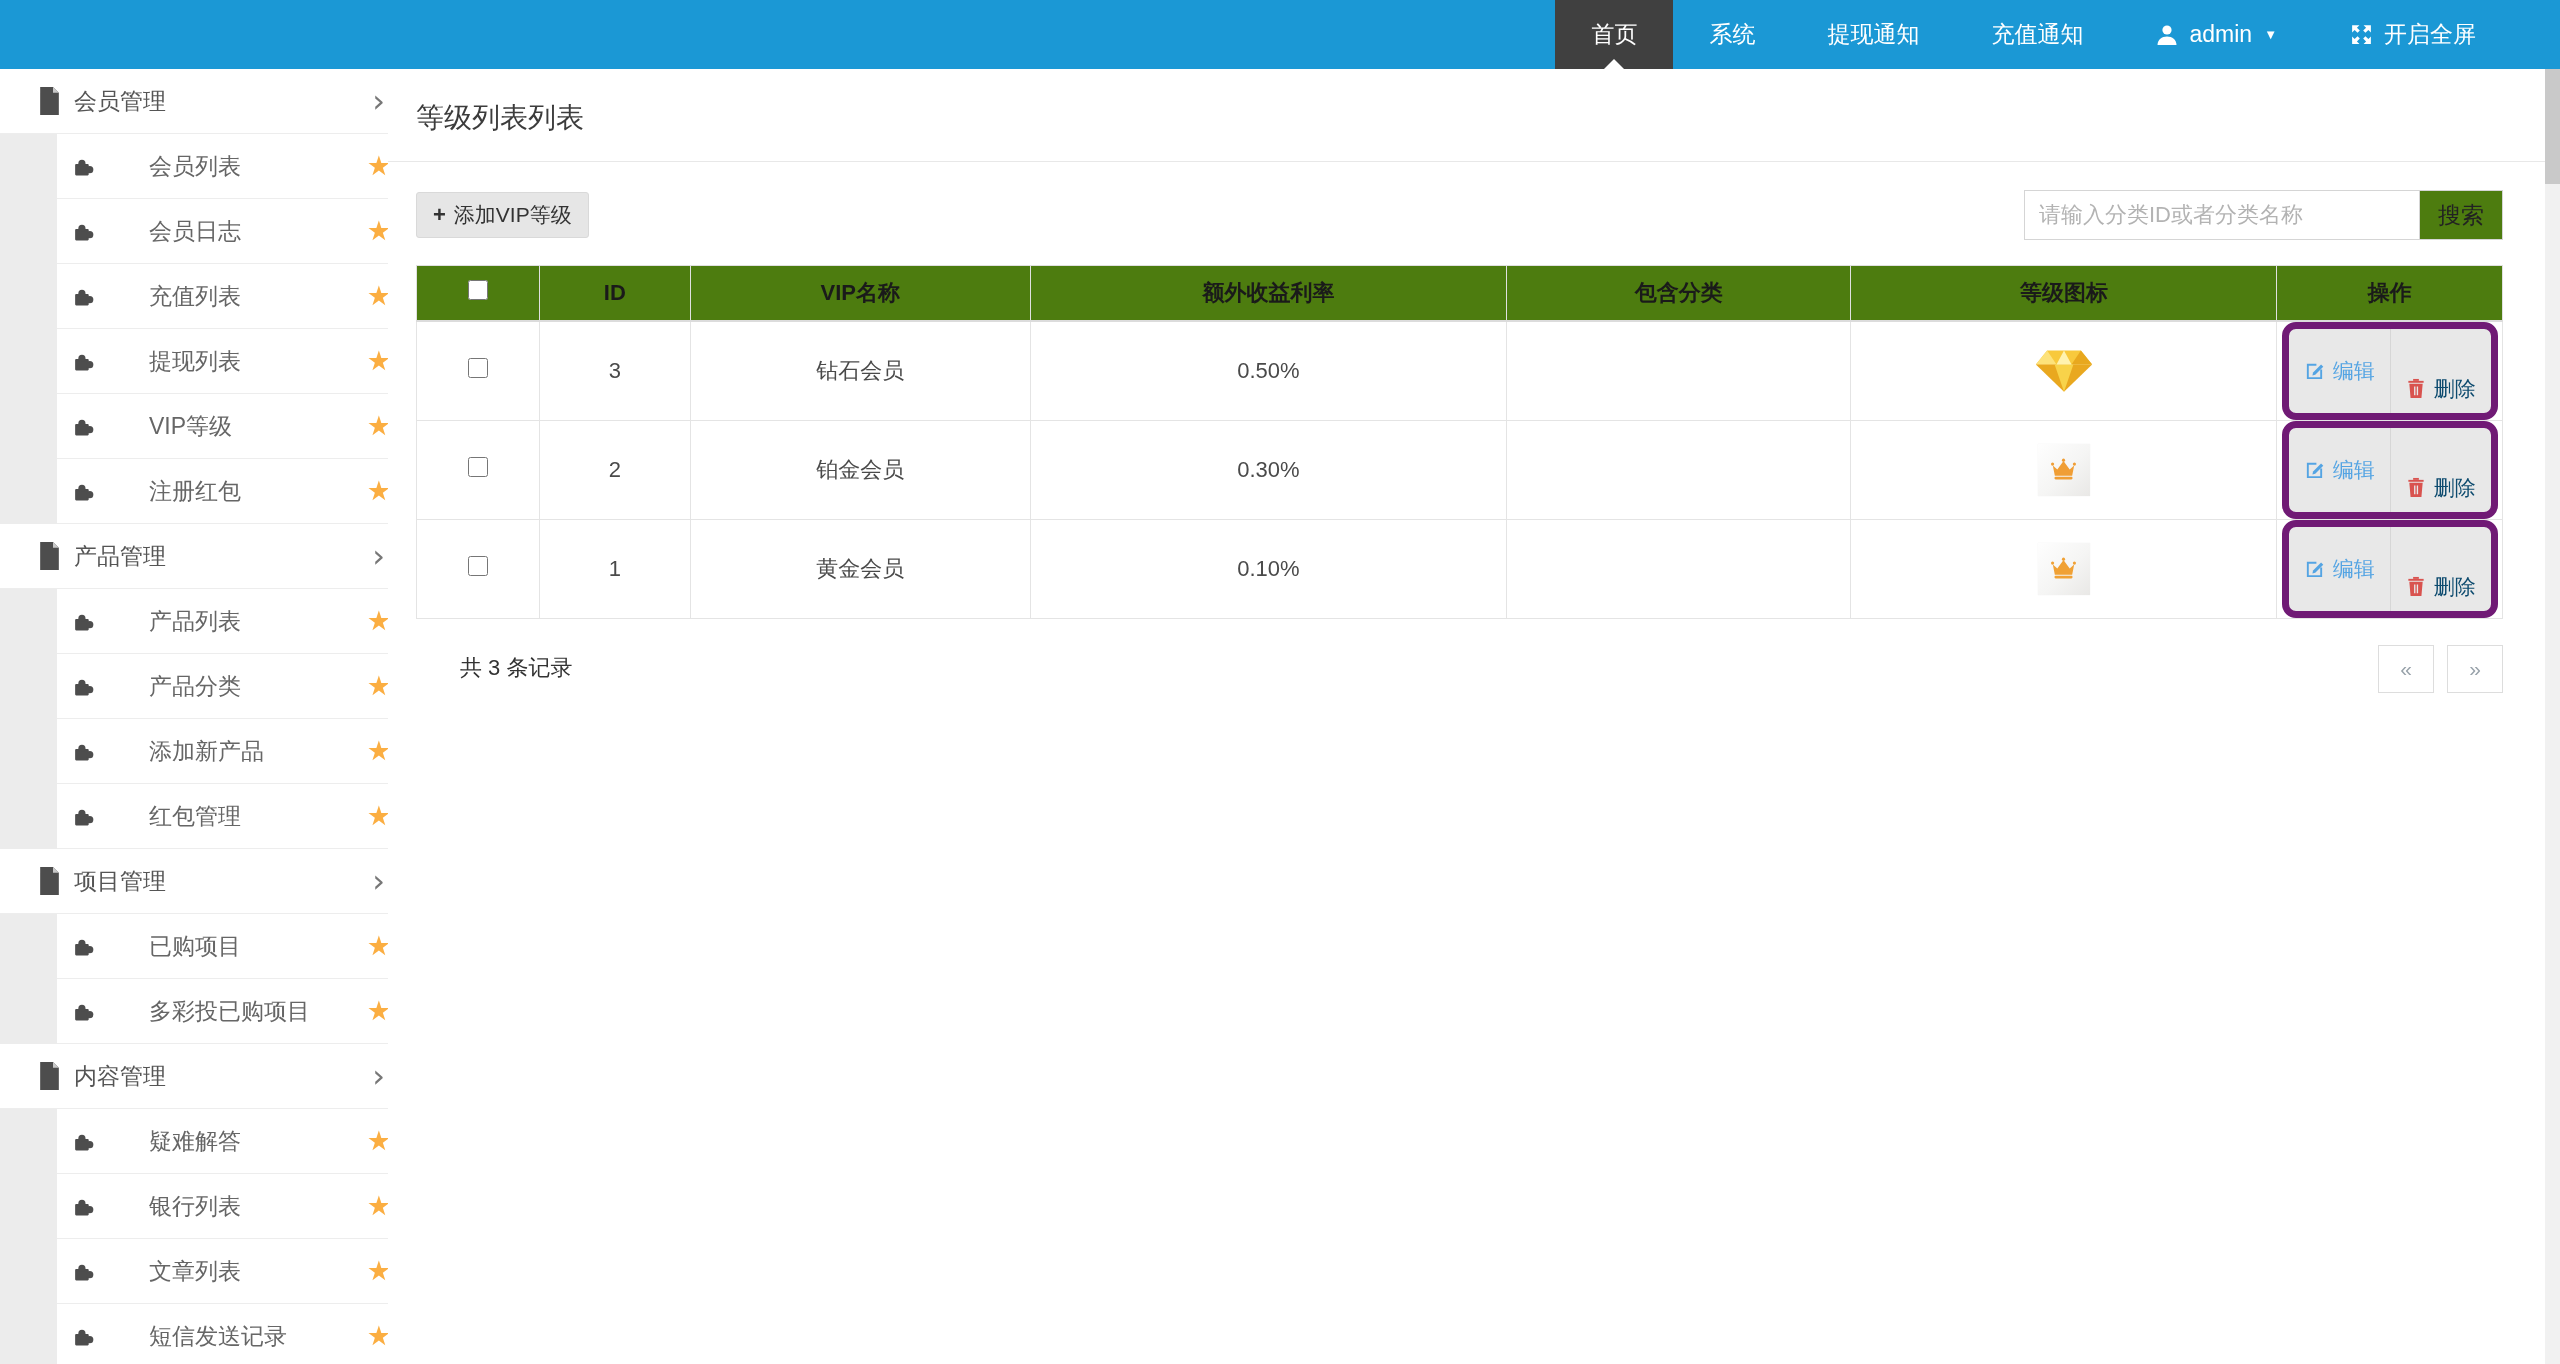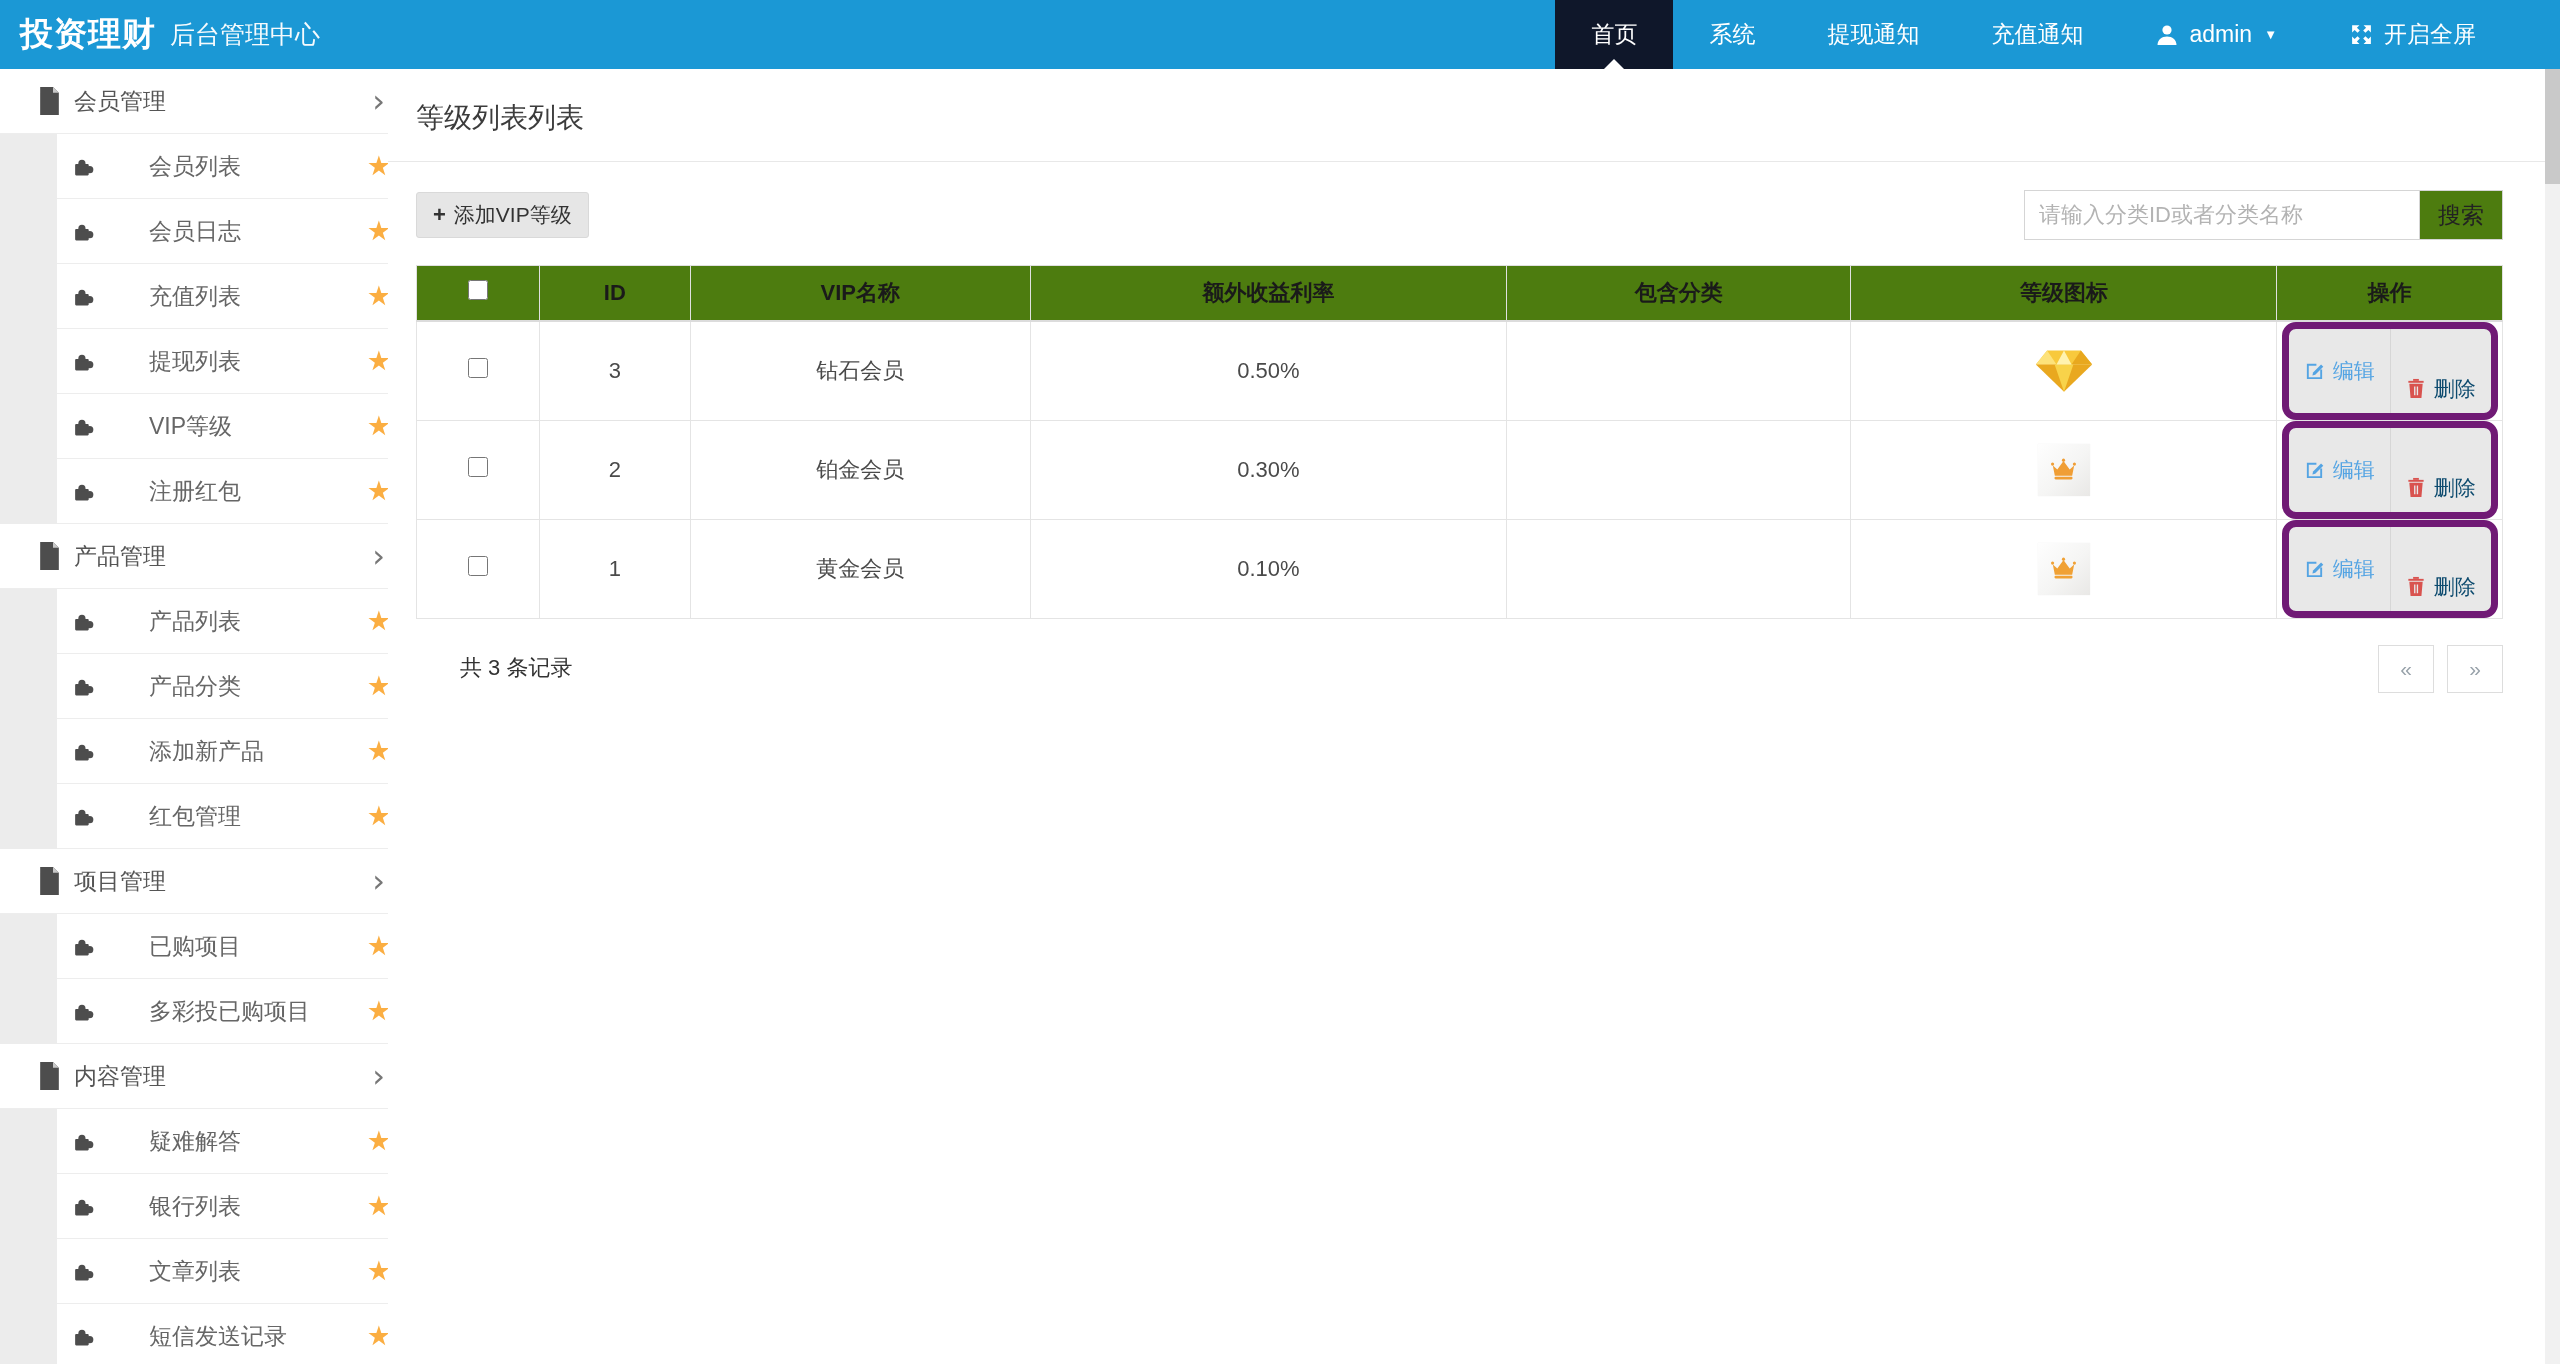--- a/index.html
+++ b/index.html
@@ -8,21 +8,21 @@
 
   
   .navbar { position:absolute; left:0; top:0; width:2560px; height:69px;
     background:#1b98d5; display:flex; align-items:stretch; color:#fff; z-index:10; }
   .brand { display:flex; align-items:center; padding-left:20px; gap:14px; }
   .brand-main { font-size:33px; font-weight:bold; letter-spacing:1px; }
   .brand-sub { font-size:25px; font-weight:300; opacity:.96; }
   .nav-right { margin-left:auto; display:flex; align-items:stretch; margin-right:48px; }
   .nav-item { display:flex; align-items:center; gap:10px; padding:0 36px;
     font-size:23px; cursor:pointer; position:relative; }
-  .nav-item.active { background:#0f172a; }
+  .nav-item.active { background:#404040; }
   .nav-item.active::after { content:""; position:absolute; left:50%; bottom:0;
     margin-left:-10px; border-left:10px solid transparent;
     border-right:10px solid transparent; border-bottom:10px solid #fff; }
   .caret { font-size:13px; margin-left:2px; }
 
   
   .sidebar { position:absolute; left:0; top:69px; width:432px; bottom:0;
     background:#ececec; border-right:1px solid #ddd; overflow:hidden; }
   .menu-parent { height:65px; background:#fff; border-bottom:1px solid #ededed;
     display:flex; align-items:center; padding-left:37px; position:relative;
@@ -89,24 +89,20 @@
   .page-btn { width:56px; height:48px; background:#fff; border:1px solid #ddd;
     color:#98a2aa; font-size:21px; cursor:pointer; font-family:inherit; }
 
   .page-sb { position:absolute; right:0; top:69px; width:15px; bottom:0; background:#f1f1f1; }
   .page-sb .thumb { position:absolute; top:0; left:0; width:15px; height:115px; background:#c9c9c9; }
 </style>
 </head>
 <body>
 
 <div class="navbar">
-  <div class="brand">
-    <span class="brand-main">投资理财</span>
-    <span class="brand-sub">后台管理中心</span>
-  </div>
   <div class="nav-right">
     <div class="nav-item active">
       <span>首页</span>
     </div>
     <div class="nav-item">
       <span>系统</span>
     </div>
     <div class="nav-item">
       <span>提现通知</span>
     </div>

